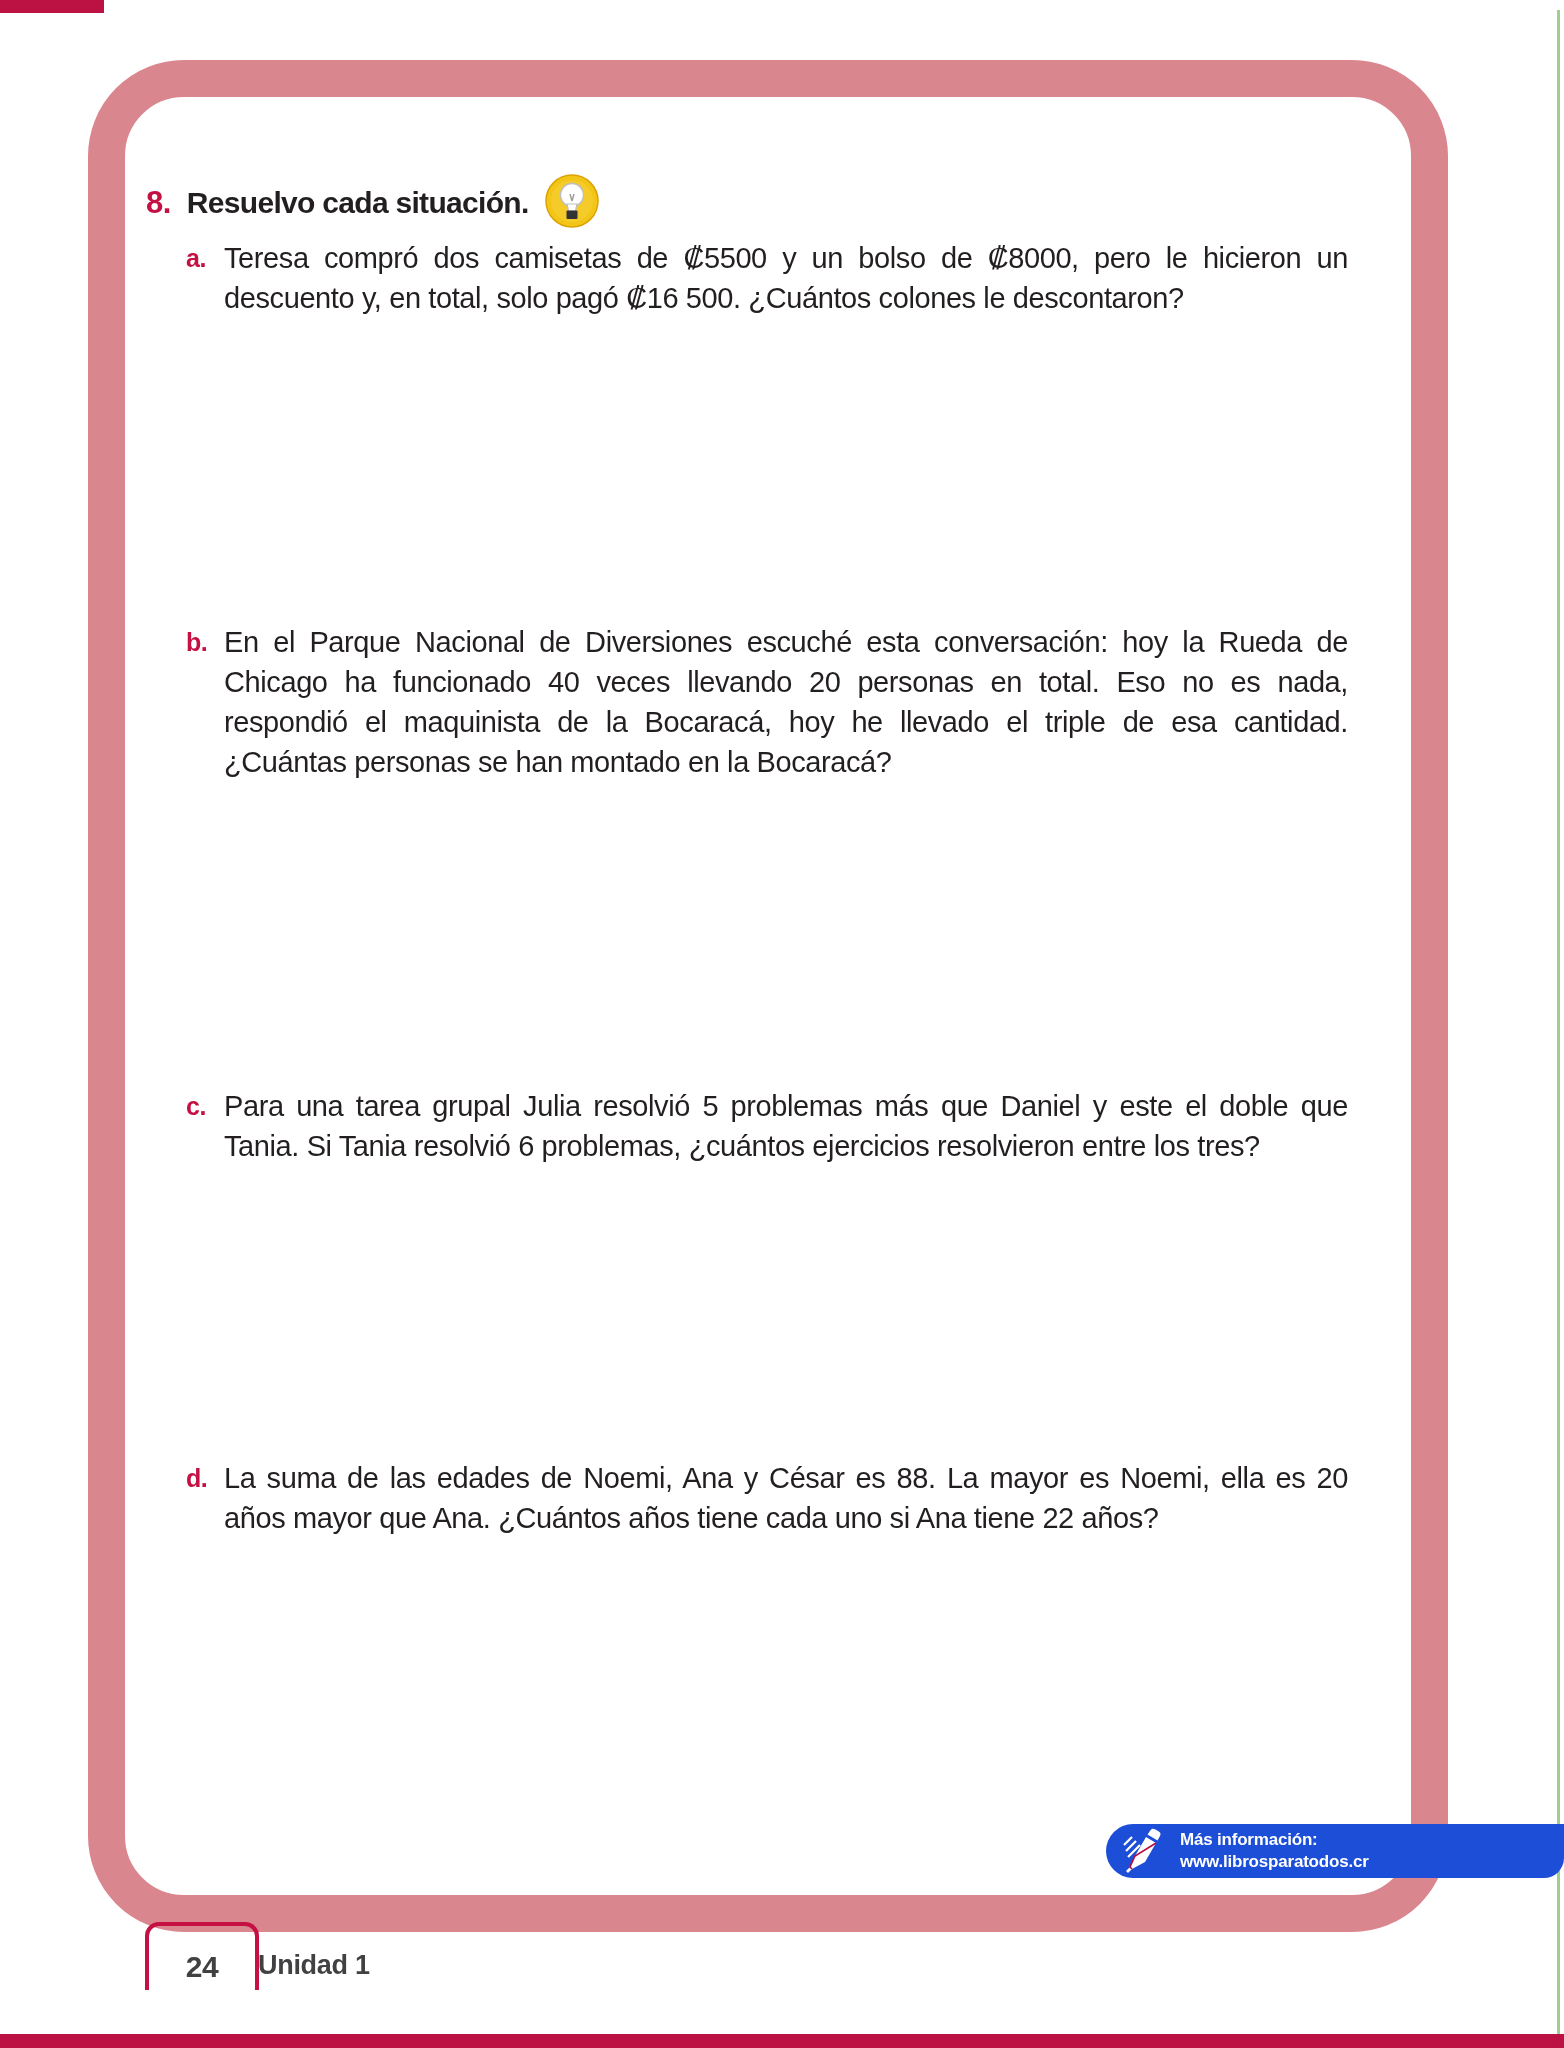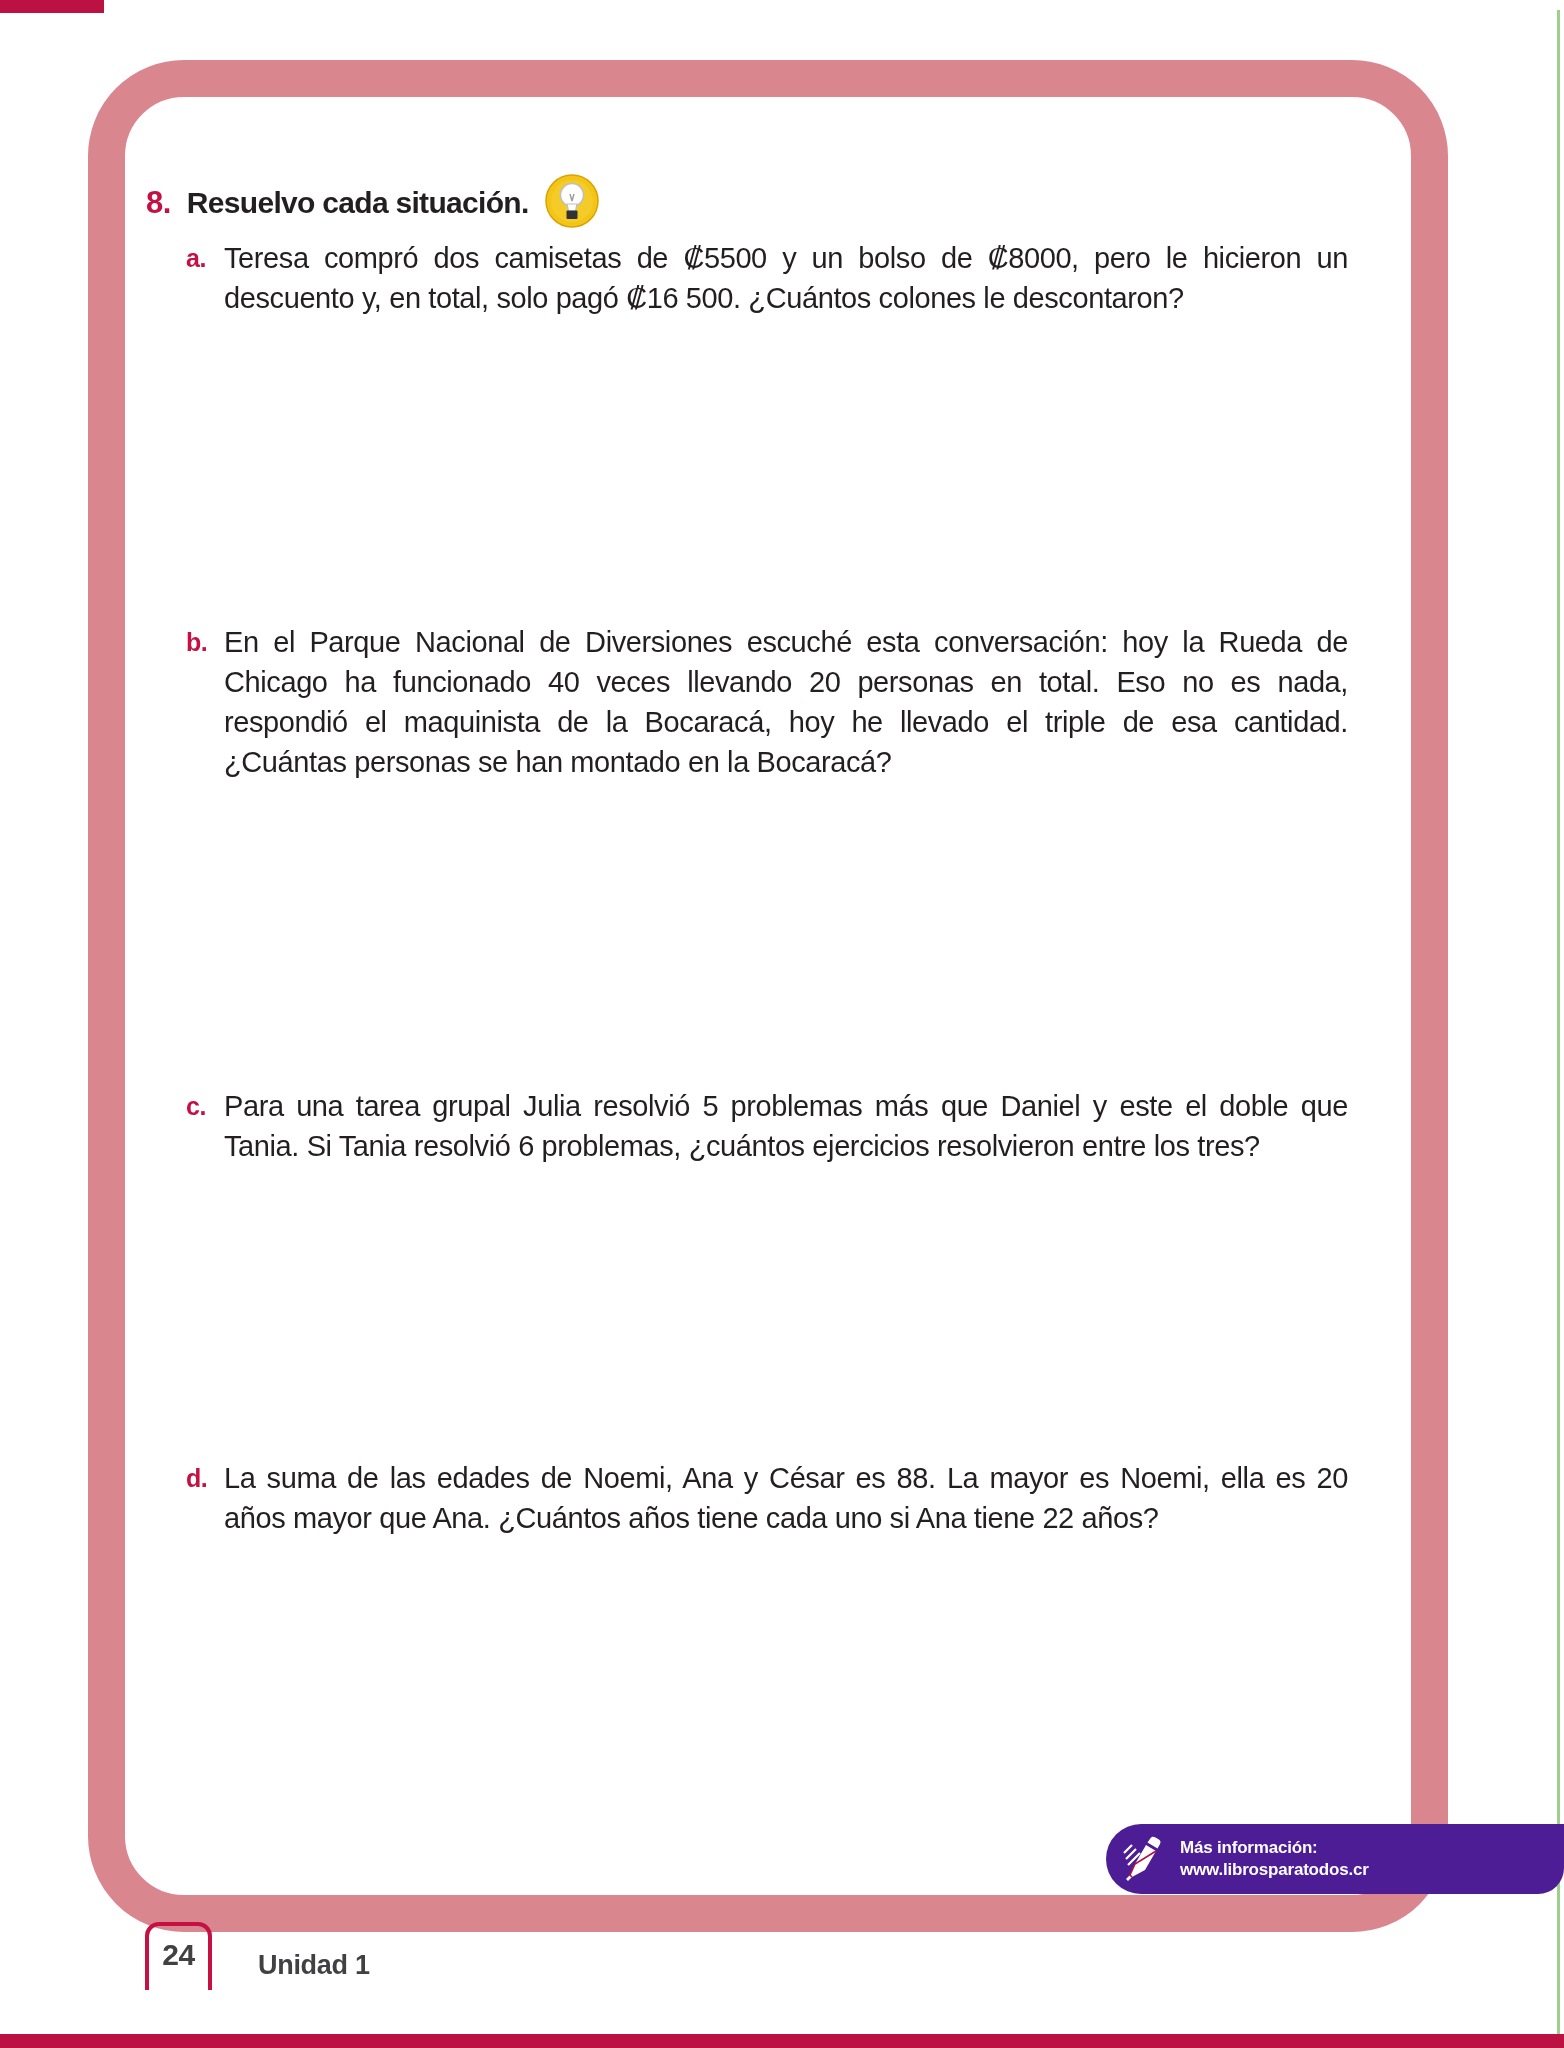--- a/index.html
+++ b/index.html
@@ -29,35 +29,35 @@
   .item{position:absolute;left:186px;width:1162px;display:flex;}
   .item-label{flex:none;width:38px;color:#c41042;font-weight:bold;font-size:25px;line-height:40px;letter-spacing:-.4px;}
   .item-text{flex:1;font-size:29px;line-height:40px;text-align:justify;letter-spacing:-.4px;}
   .item-a{top:238px;}
   .item-b{top:622px;}
   .item-c{top:1086px;}
   .item-d{top:1458px;}
 
   
   .info-badge{
-    position:absolute;left:1106px;top:1824px;width:458px;height:70px;
-    background:#4c1d95;border-radius:35px 0 26px 35px;
+    position:absolute;left:1106px;top:1824px;width:458px;height:54px;
+    background:#1d4ed8;border-radius:35px 0 26px 35px;
     display:flex;align-items:center;box-sizing:border-box;padding-left:12px;
   }
   .pencil-icon{width:52px;height:52px;flex:none;}
   .badge-text{margin-left:10px;color:#ffffff;}
   .badge-line1{font-size:17px;font-weight:bold;line-height:22px;letter-spacing:-.2px;}
   .badge-line2{font-size:17px;font-weight:bold;line-height:22px;letter-spacing:-.2px;}
 
   
   .page-box{
-    position:absolute;left:145px;top:1922px;width:67px;height:68px;box-sizing:border-box;
+    position:absolute;left:145px;top:1922px;width:114px;height:68px;box-sizing:border-box;
     border-top:4px solid #c41042;border-left:4px solid #c41042;border-right:4px solid #c41042;
     border-radius:14px 14px 0 0;
-    display:flex;justify-content:center;align-items:flex-start;padding-top:12px;
+    display:flex;justify-content:center;align-items:flex-start;padding-top:24px;
   }
   .page-number{font-size:30px;font-weight:bold;color:#414042;letter-spacing:-.5px;}
   .unit-label{position:absolute;left:258px;top:1950px;font-size:27px;font-weight:bold;color:#414042;letter-spacing:-.3px;}
 </style>
 </head>
 <body>
 
 <div class="top-strip"></div>
 <div class="right-edge"></div>
 <div class="frame"></div>

